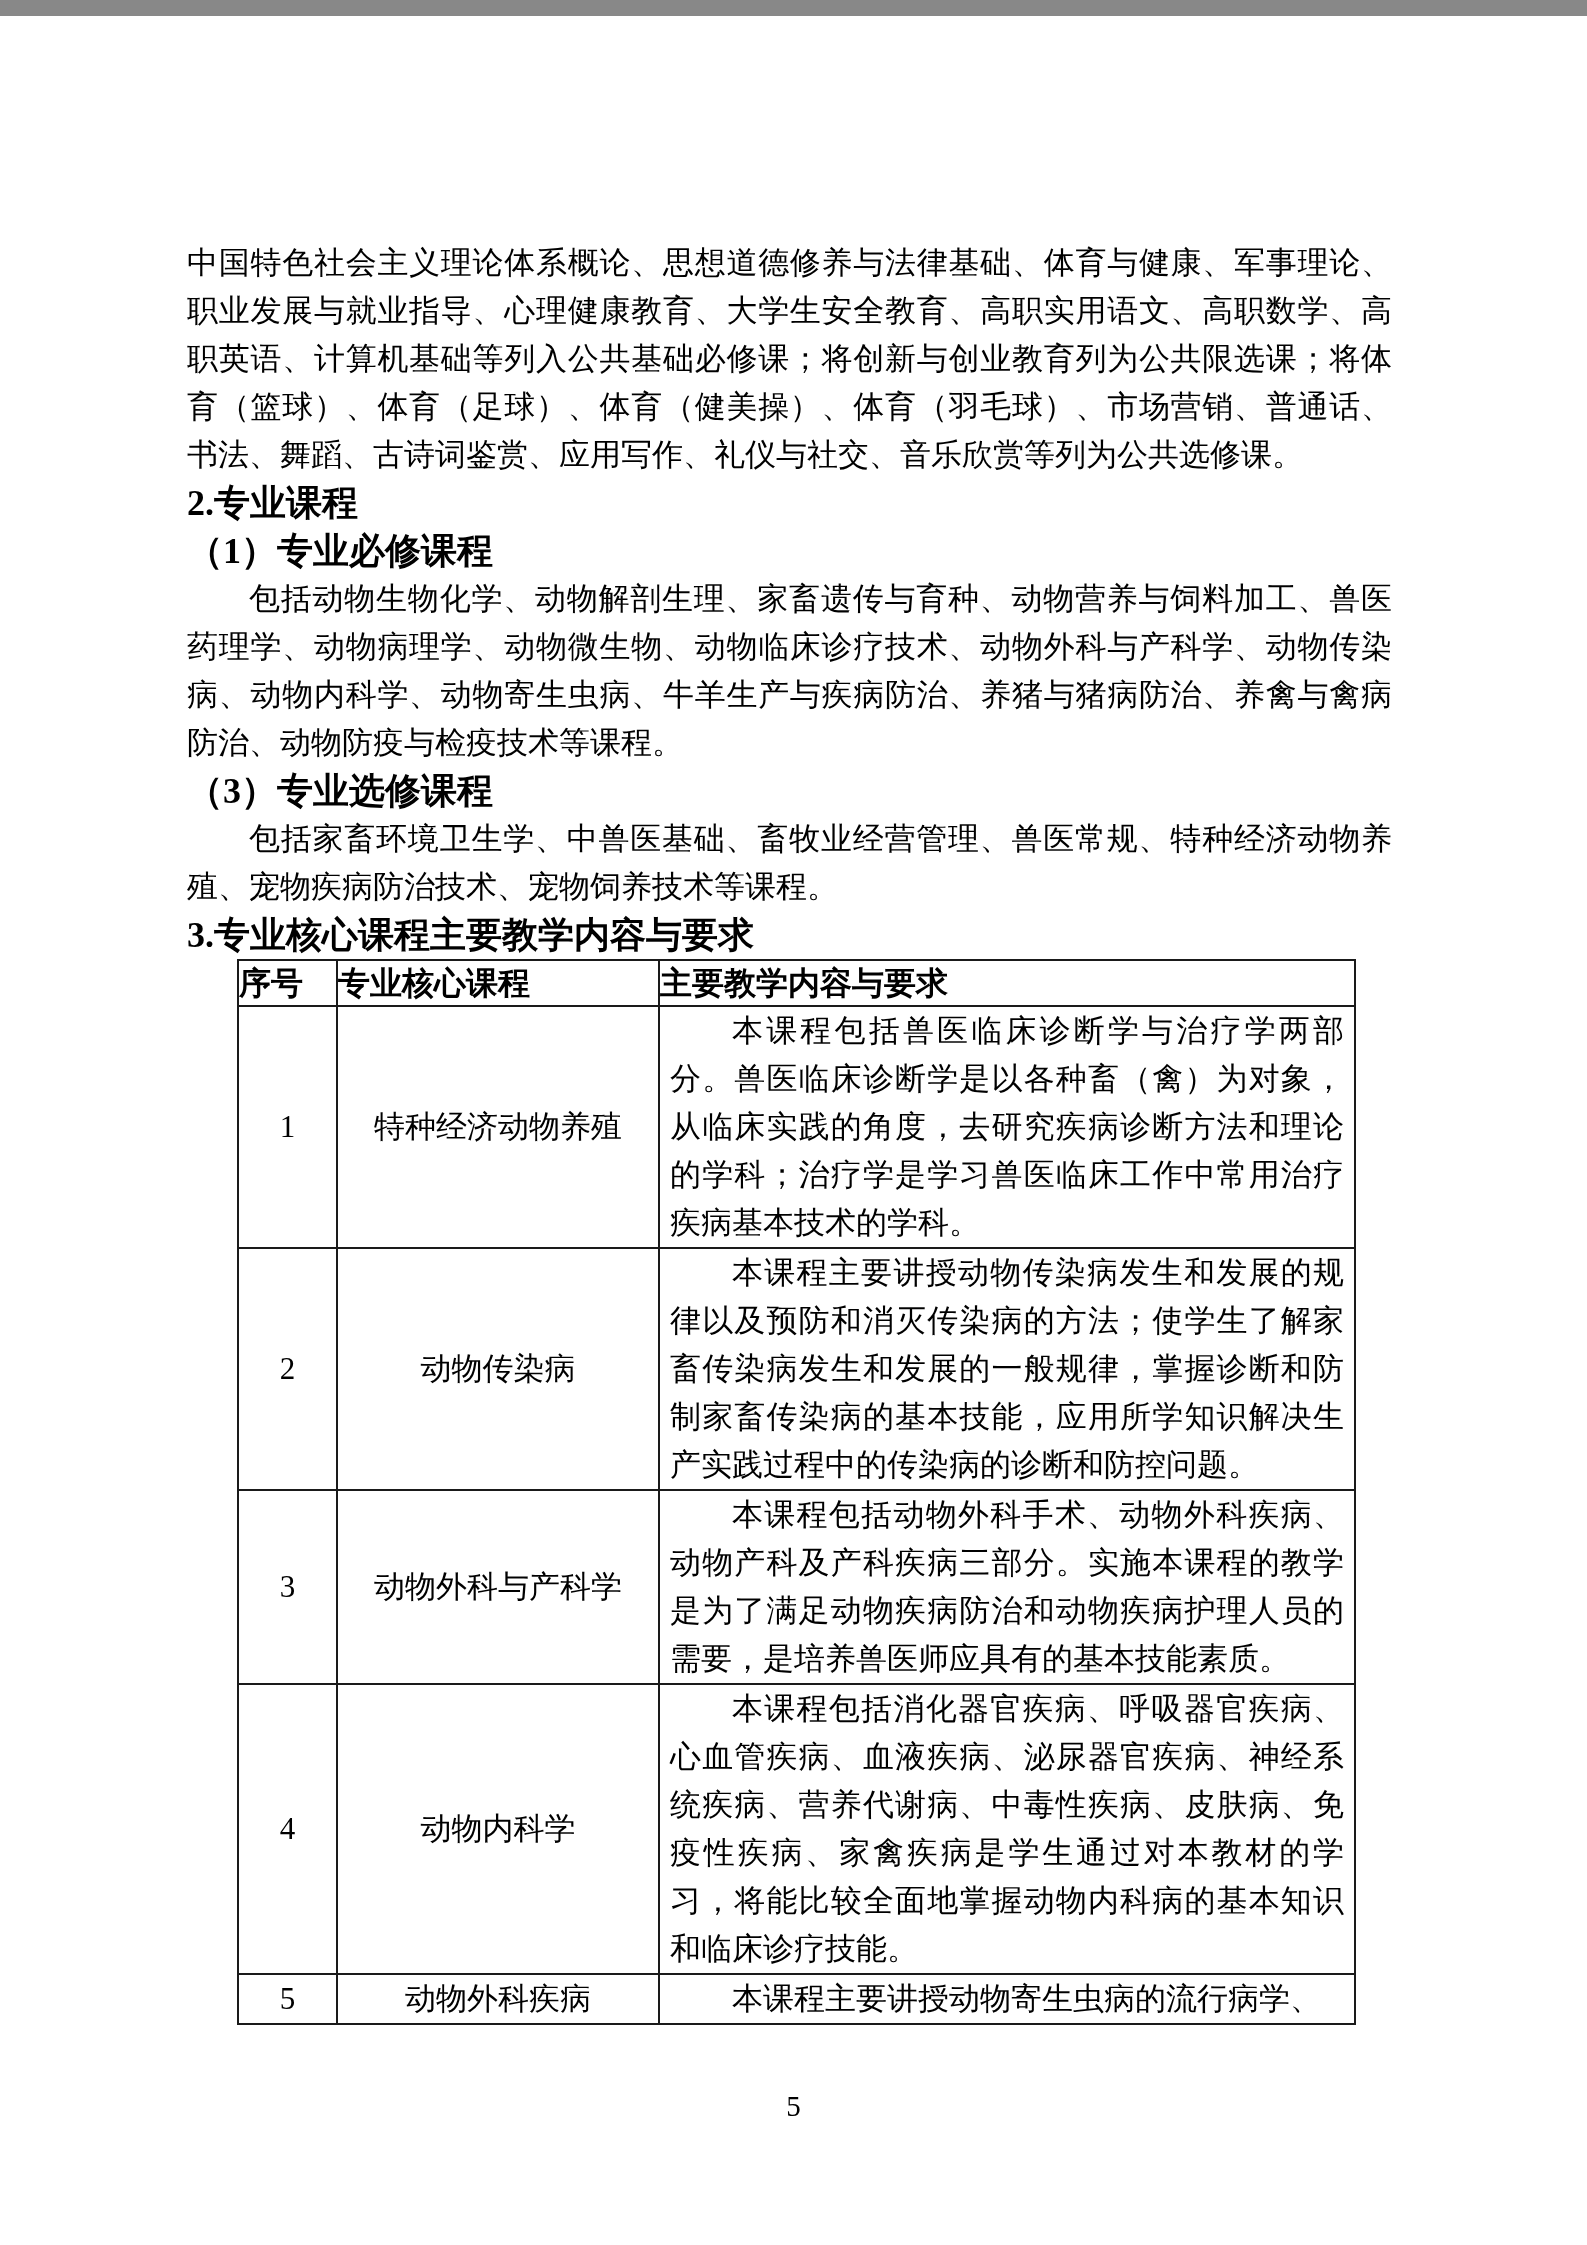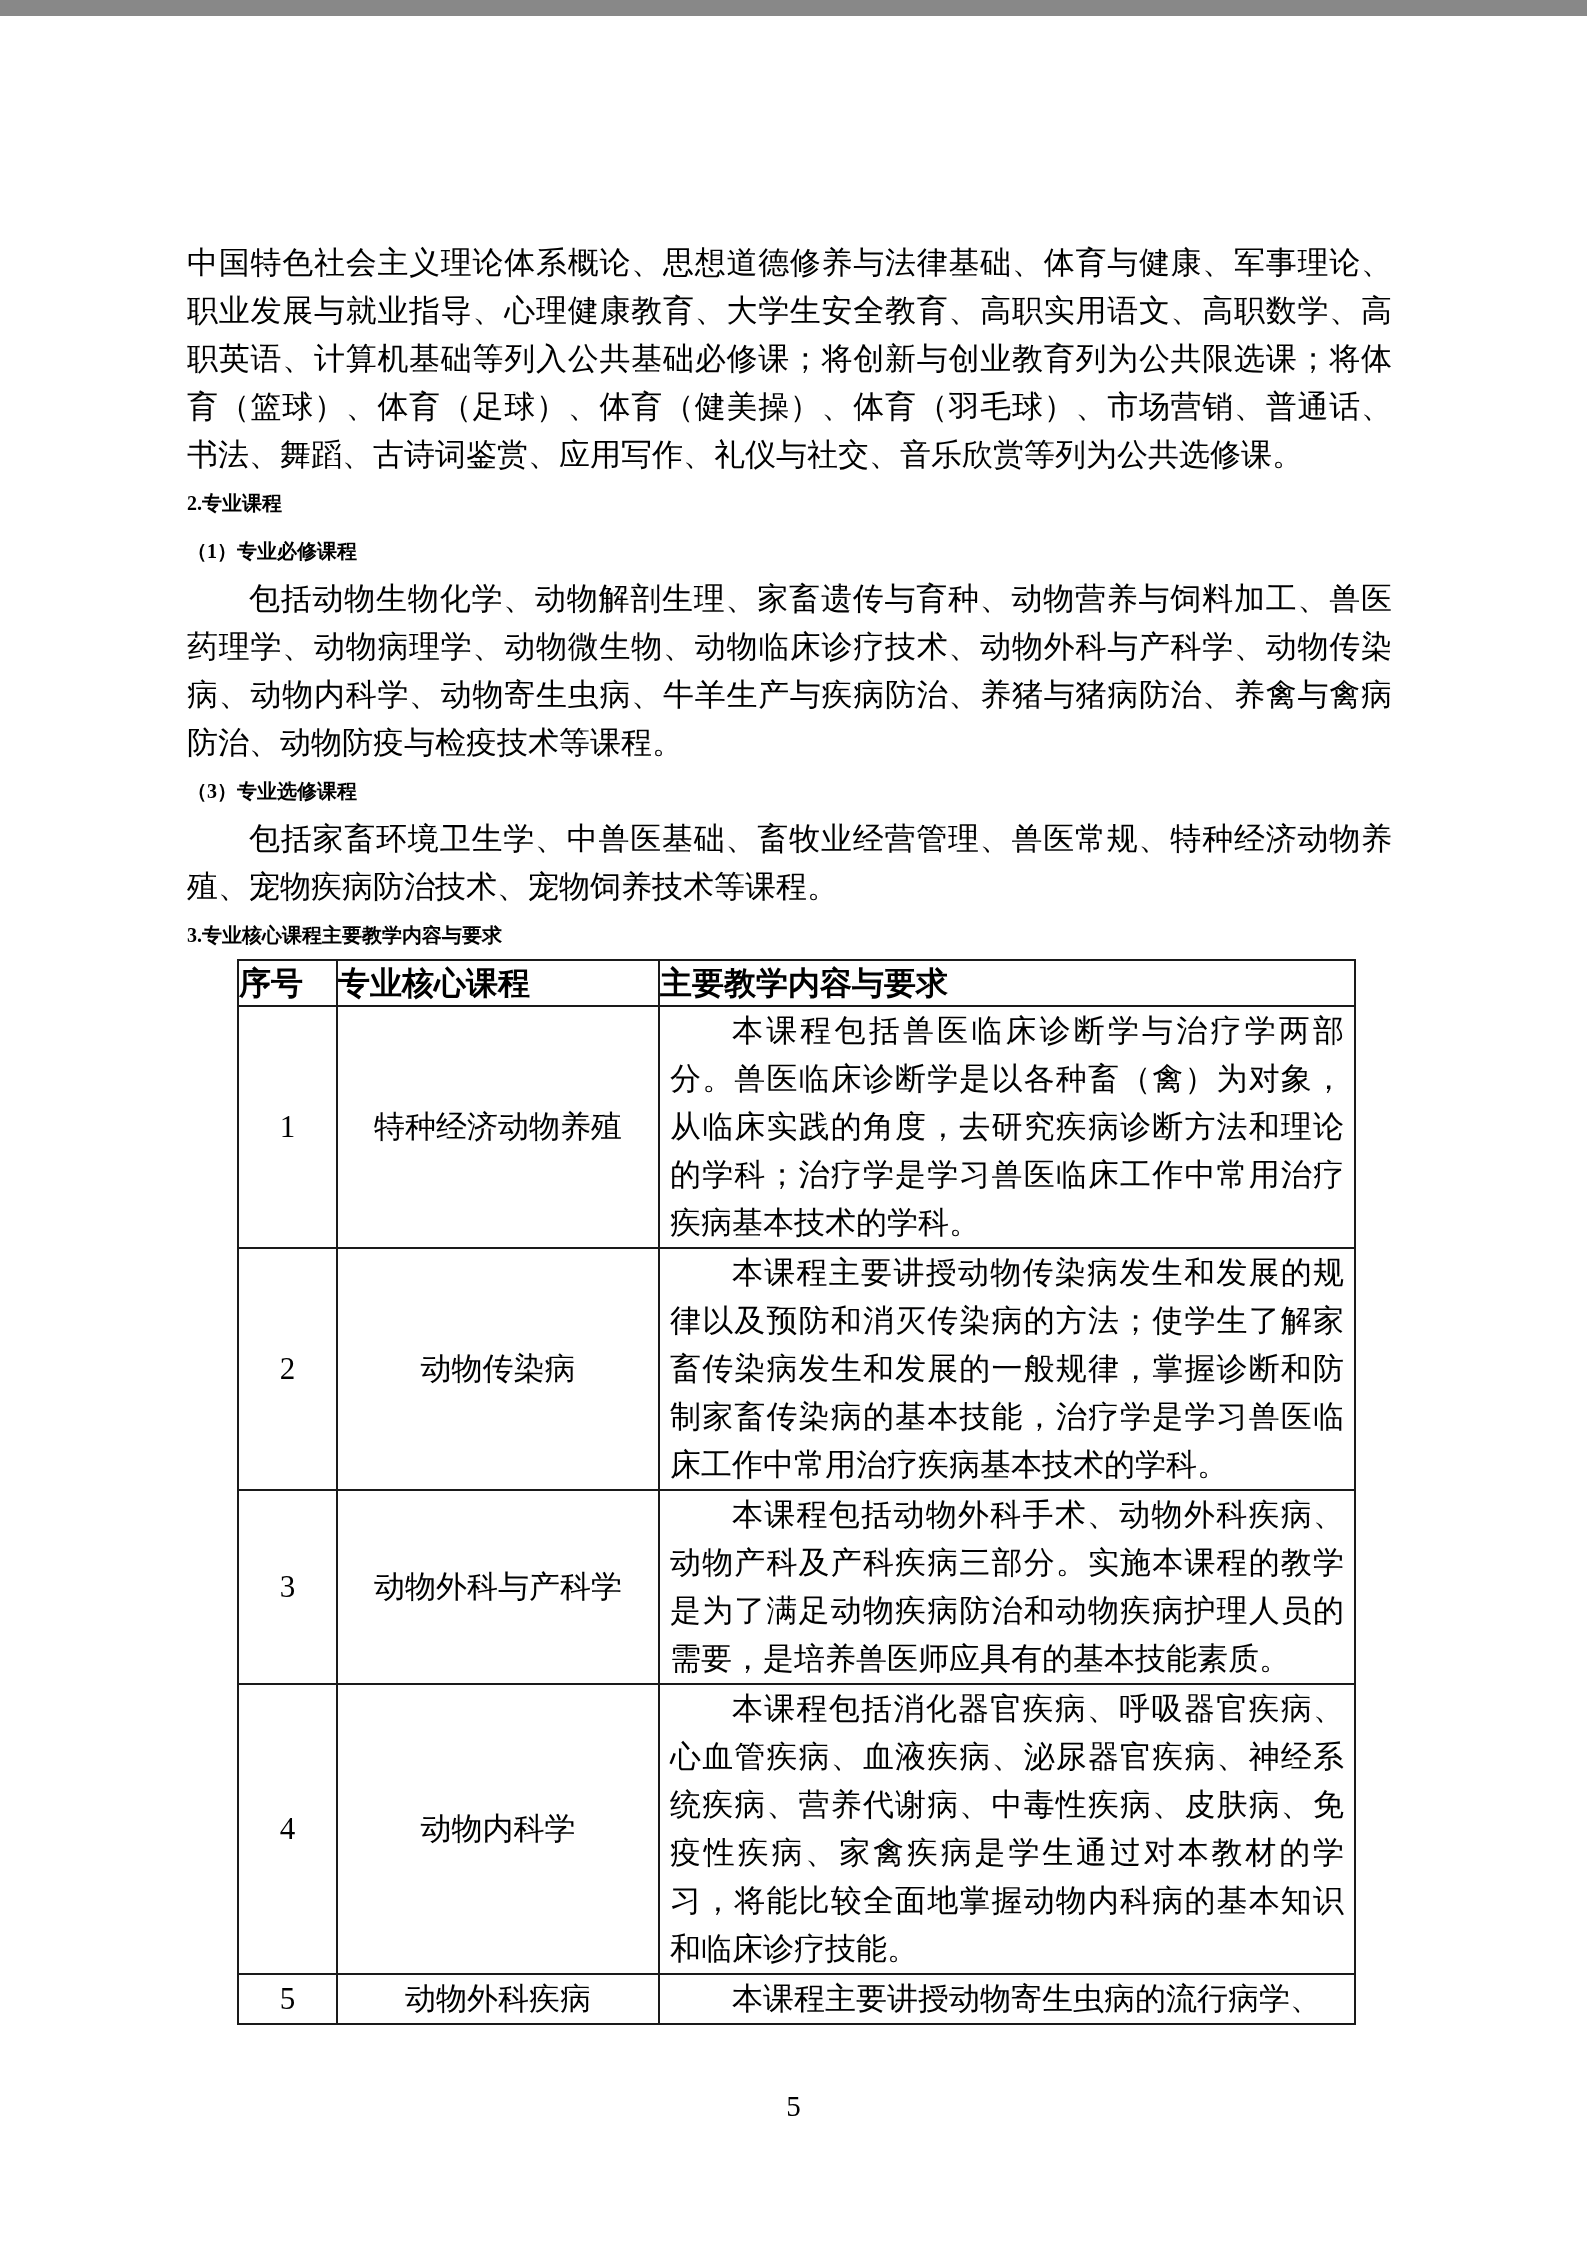--- a/index.html
+++ b/index.html
@@ -22,21 +22,21 @@
   }
   .para{
     margin:0;
     text-align:justify;
     text-justify:inter-ideograph;
   }
   .para.indent{ text-indent:2em; }
   .heading{
     margin:0;
     font-weight:bold;
-    font-size:20px;
+    font-size:36px;
     text-align:left;
   }
   table.core{
     margin-left:50px;
     margin-top:0;
     border-collapse:collapse;
     table-layout:fixed;
     width:1117px;
   }
   table.core col.c-no{ width:99px; }
@@ -113,21 +113,21 @@
       </thead>
       <tbody>
         <tr>
           <td class="no-cell">1</td>
           <td class="course-cell">特种经济动物养殖</td>
           <td class="content-cell">本课程包括兽医临床诊断学与治疗学两部分。兽医临床诊断学是以各种畜（禽）为对象，从临床实践的角度，去研究疾病诊断方法和理论的学科；治疗学是学习兽医临床工作中常用治疗疾病基本技术的学科。</td>
         </tr>
         <tr>
           <td class="no-cell">2</td>
           <td class="course-cell">动物传染病</td>
-          <td class="content-cell">本课程主要讲授动物传染病发生和发展的规律以及预防和消灭传染病的方法；使学生了解家畜传染病发生和发展的一般规律，掌握诊断和防制家畜传染病的基本技能，治疗学是学习兽医临床工作中常用治疗疾病基本技术的学科。</td>
+          <td class="content-cell">本课程主要讲授动物传染病发生和发展的规律以及预防和消灭传染病的方法；使学生了解家畜传染病发生和发展的一般规律，掌握诊断和防制家畜传染病的基本技能，应用所学知识解决生产实践过程中的传染病的诊断和防控问题。</td>
         </tr>
         <tr>
           <td class="no-cell">3</td>
           <td class="course-cell">动物外科与产科学</td>
           <td class="content-cell">本课程包括动物外科手术、动物外科疾病、动物产科及产科疾病三部分。实施本课程的教学是为了满足动物疾病防治和动物疾病护理人员的需要，是培养兽医师应具有的基本技能素质。</td>
         </tr>
         <tr>
           <td class="no-cell">4</td>
           <td class="course-cell">动物内科学</td>
           <td class="content-cell">本课程包括消化器官疾病、呼吸器官疾病、心血管疾病、血液疾病、泌尿器官疾病、神经系统疾病、营养代谢病、中毒性疾病、皮肤病、免疫性疾病、家禽疾病是学生通过对本教材的学习，将能比较全面地掌握动物内科病的基本知识和临床诊疗技能。</td>

